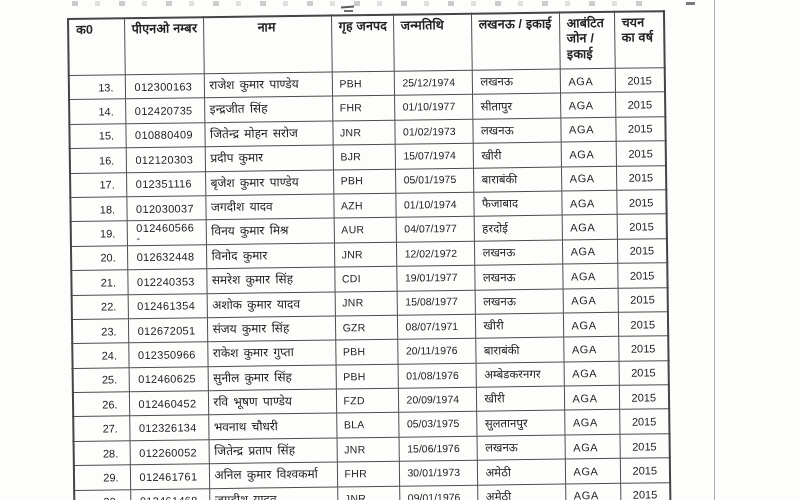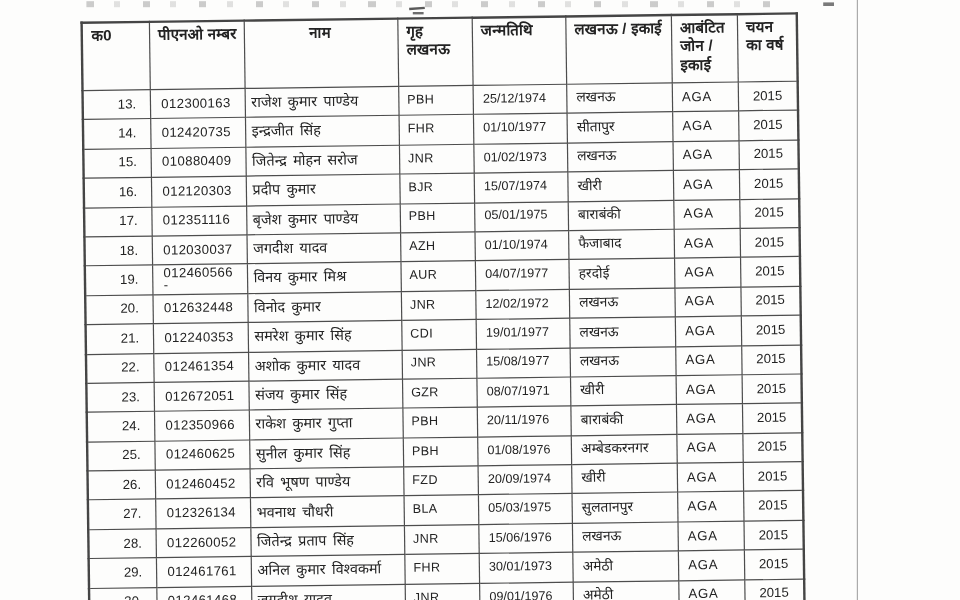--- a/index.html
+++ b/index.html
@@ -79,21 +79,21 @@
         <col style="width:78px">
         <col style="width:88px">
       <col style="width:55px">
         <col style="width:50px">
     </colgroup>
     <thead>
       <tr>
         <th>क0</th>
         <th>पीएनओ नम्बर</th>
         <th class="th-center">नाम</th>
-        <th>गृह लखनऊ</th>
+        <th>गृह जनपद</th>
         <th>जन्मतिथि</th>
         <th>लखनऊ / इकाई</th>
         <th>आबंटित जोन / इकाई</th>
         <th>चयन का वर्ष</th>
       </tr>
     </thead>
     <tbody>
         <tr>
           <td class="col-sno">13.</td>
           <td class="col-pno">012300163</td>

